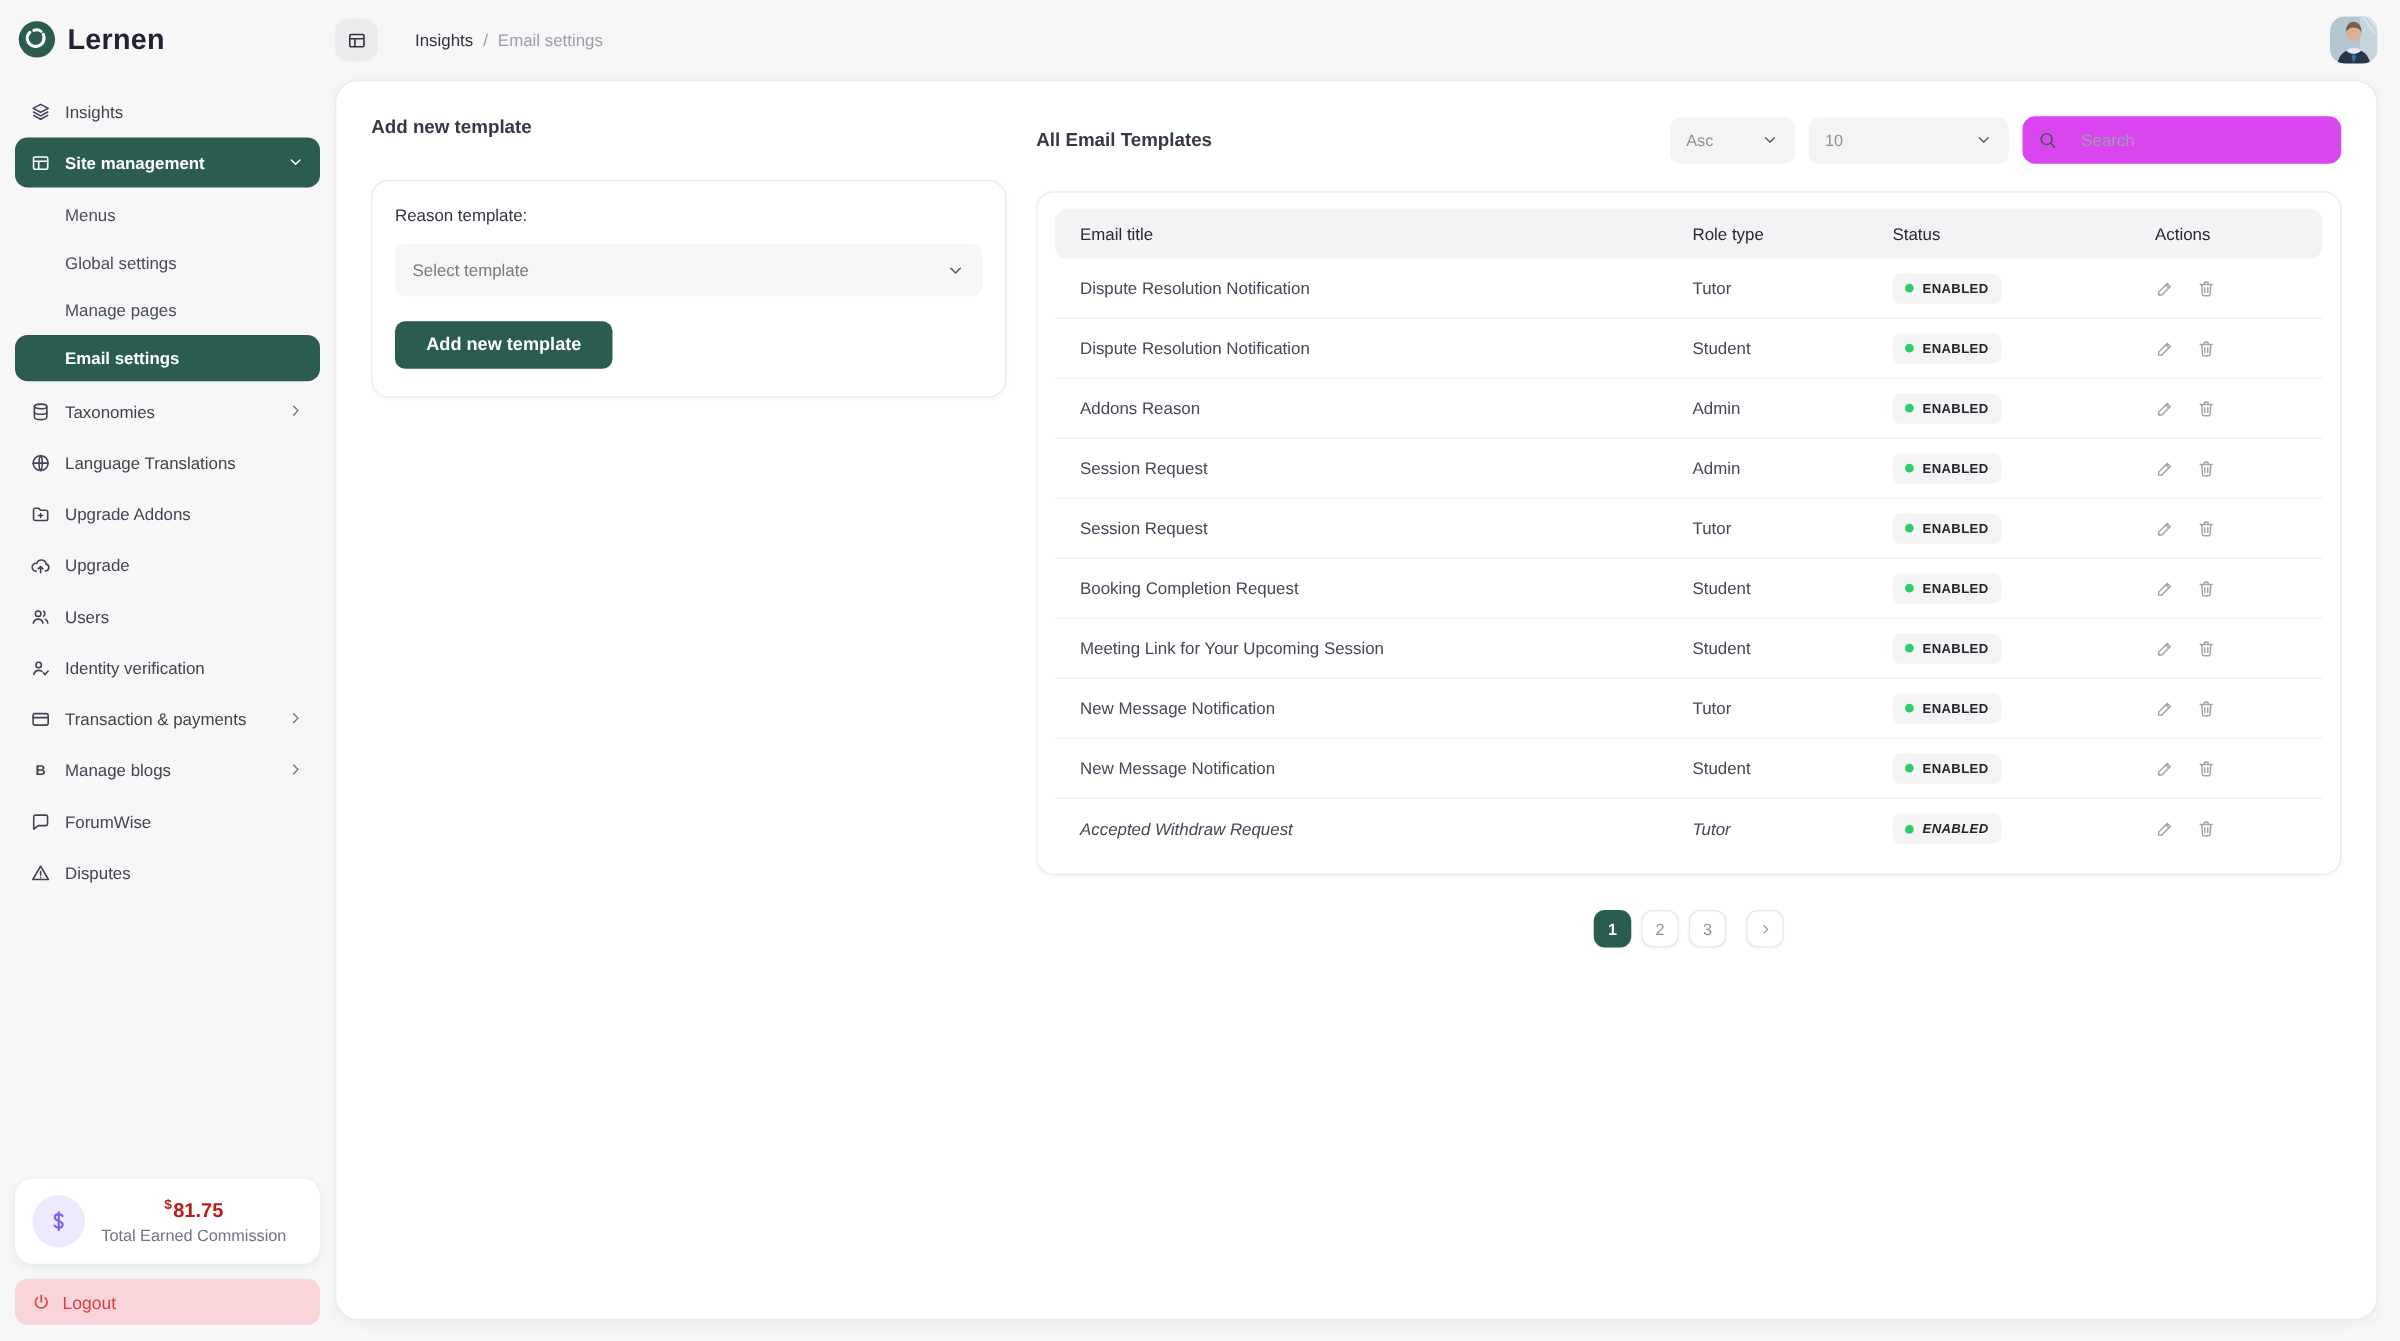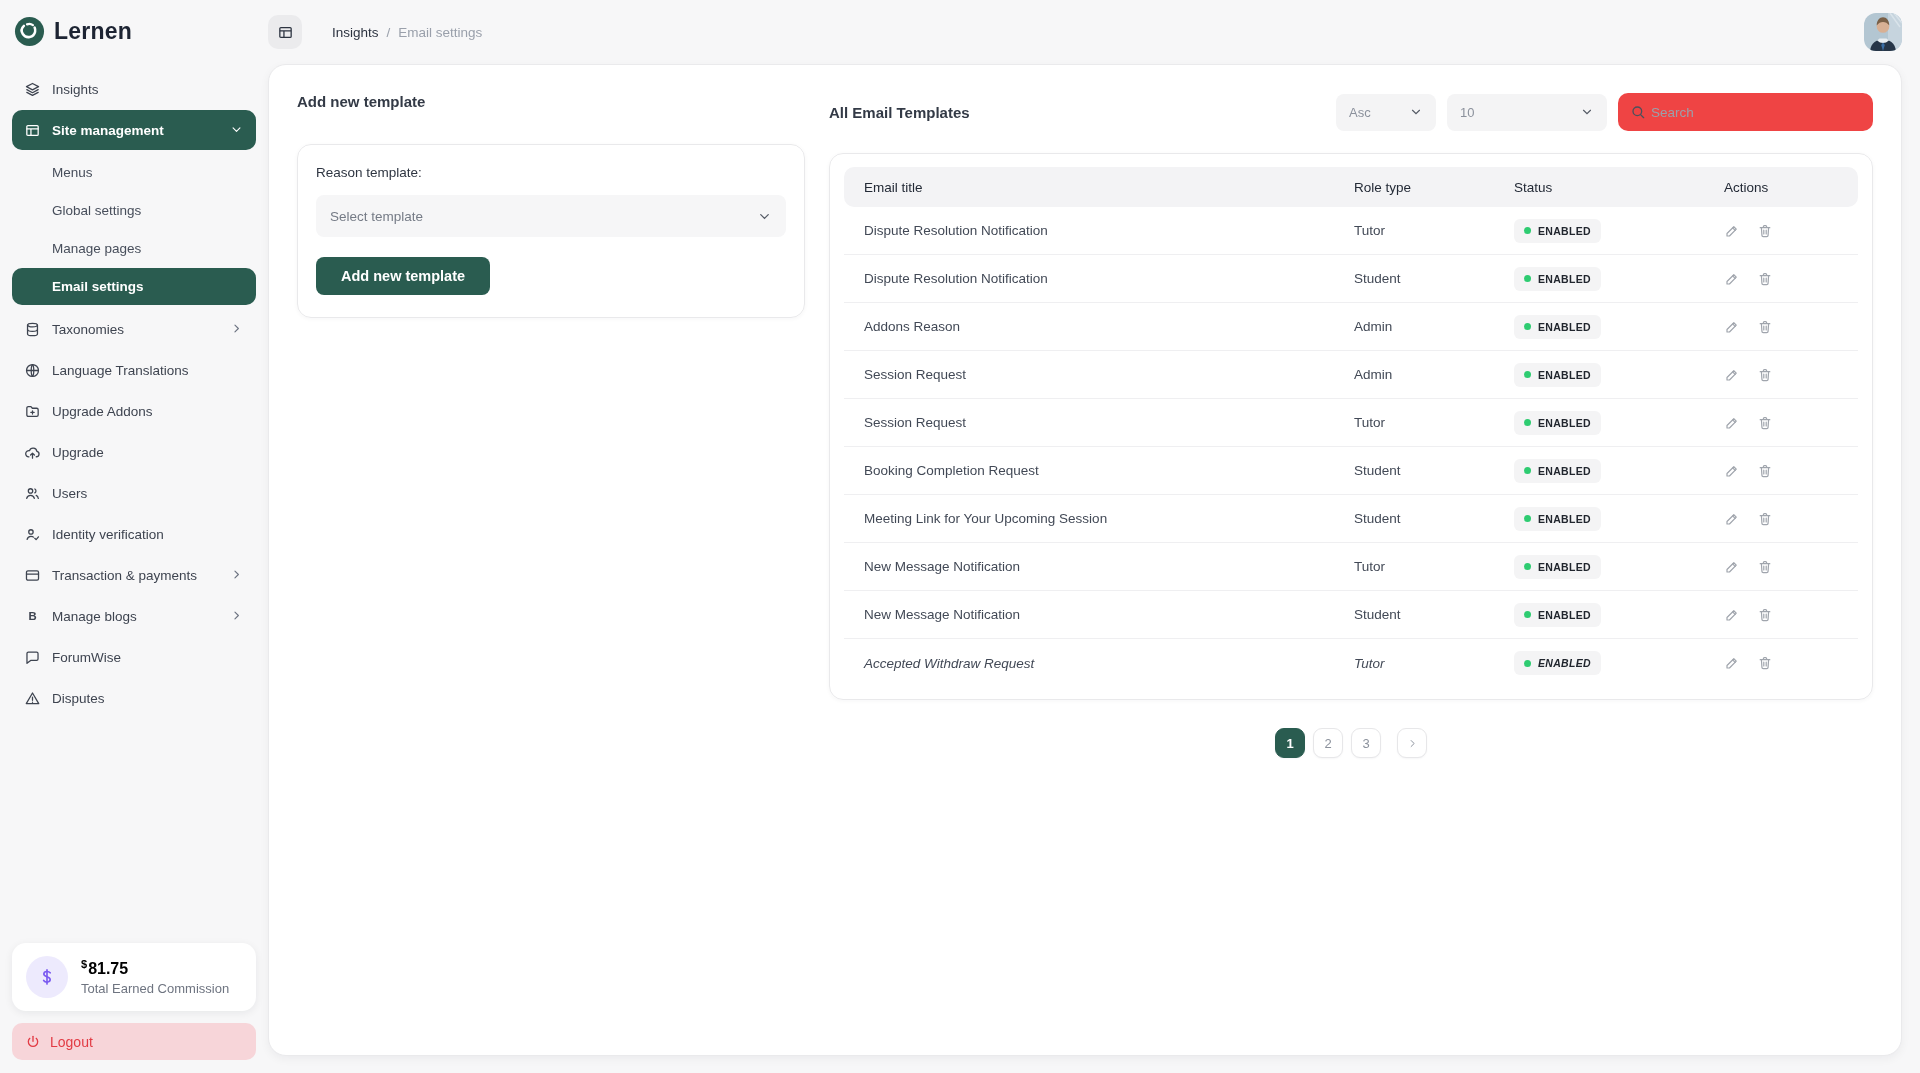--- a/index.html
+++ b/index.html
@@ -46,21 +46,21 @@
     background:#ffffff; border-radius:14px;
     box-shadow:0 2px 8px rgba(20,25,40,.07);
     padding:13px 14px; display:flex; align-items:center; gap:13px;
   }
   .commission-icon {
     width:42px; height:42px; border-radius:50%;
     background:#edeafd; color:#7b5bf0;
     display:flex; align-items:center; justify-content:center;
   }
   .commission-icon svg { width:20px; height:20px; }
-  .commission-amount { font-size:16px; font-weight:700; color:#000000; }
+  .commission-amount { font-size:16px; font-weight:700; color:#b91c1c;text-align:center; }
   .commission-amount sup { font-size:11px; font-weight:700; margin-right:1px; }
   .commission-label { font-size:13px; color:#6e7480; margin-top:3px; }
 
   .logout-btn {
     position:absolute; left:12px; right:12px; bottom:13px;
     height:37px; border-radius:10px; background:#f7d5d9;
     display:flex; align-items:center; gap:9px; padding:0 13px;
     color:#e23b44; font-size:14px; font-weight:500; cursor:pointer;
   }
   .logout-btn svg { width:16px; height:16px; }
@@ -116,22 +116,22 @@
   .mini-select {
     height:37px; border-radius:8px; background:#f4f4f5;
     display:flex; align-items:center; padding:0 13px;
     font-size:13px; color:#8b919c; cursor:pointer;
   }
   .mini-select .chev { display:flex; color:#555b66; margin-left:auto; }
   .mini-select .chev svg { width:14px; height:14px; }
   .mini-select.sort { width:100px; }
   .mini-select.perpage { width:160px; }
   .search-box {
-    width:255px; height:38px; border-radius:10px; background:#ef4444;
-    display:flex; align-items:center; padding:0 12px; gap:5px;justify-content:space-between;
+    width:255px; height:38px; border-radius:10px; background:#d946ef;
+    display:flex; align-items:center; padding:0 12px; gap:19px;justify-content:space-between;
   }
   .search-box svg { width:16px; height:16px; color:#4b515c; flex-shrink:0; }
   .search-box input {
     border:none; outline:none; background:transparent; width:100%;
     font-size:13.5px; color:#2e3541; font-family:"Liberation Sans", sans-serif;
   }
   .search-box input::placeholder { color:#9aa0ab; }
 
   .table-card {
     margin-top:22px; border:1px solid #e9e9eb; border-radius:14px;

